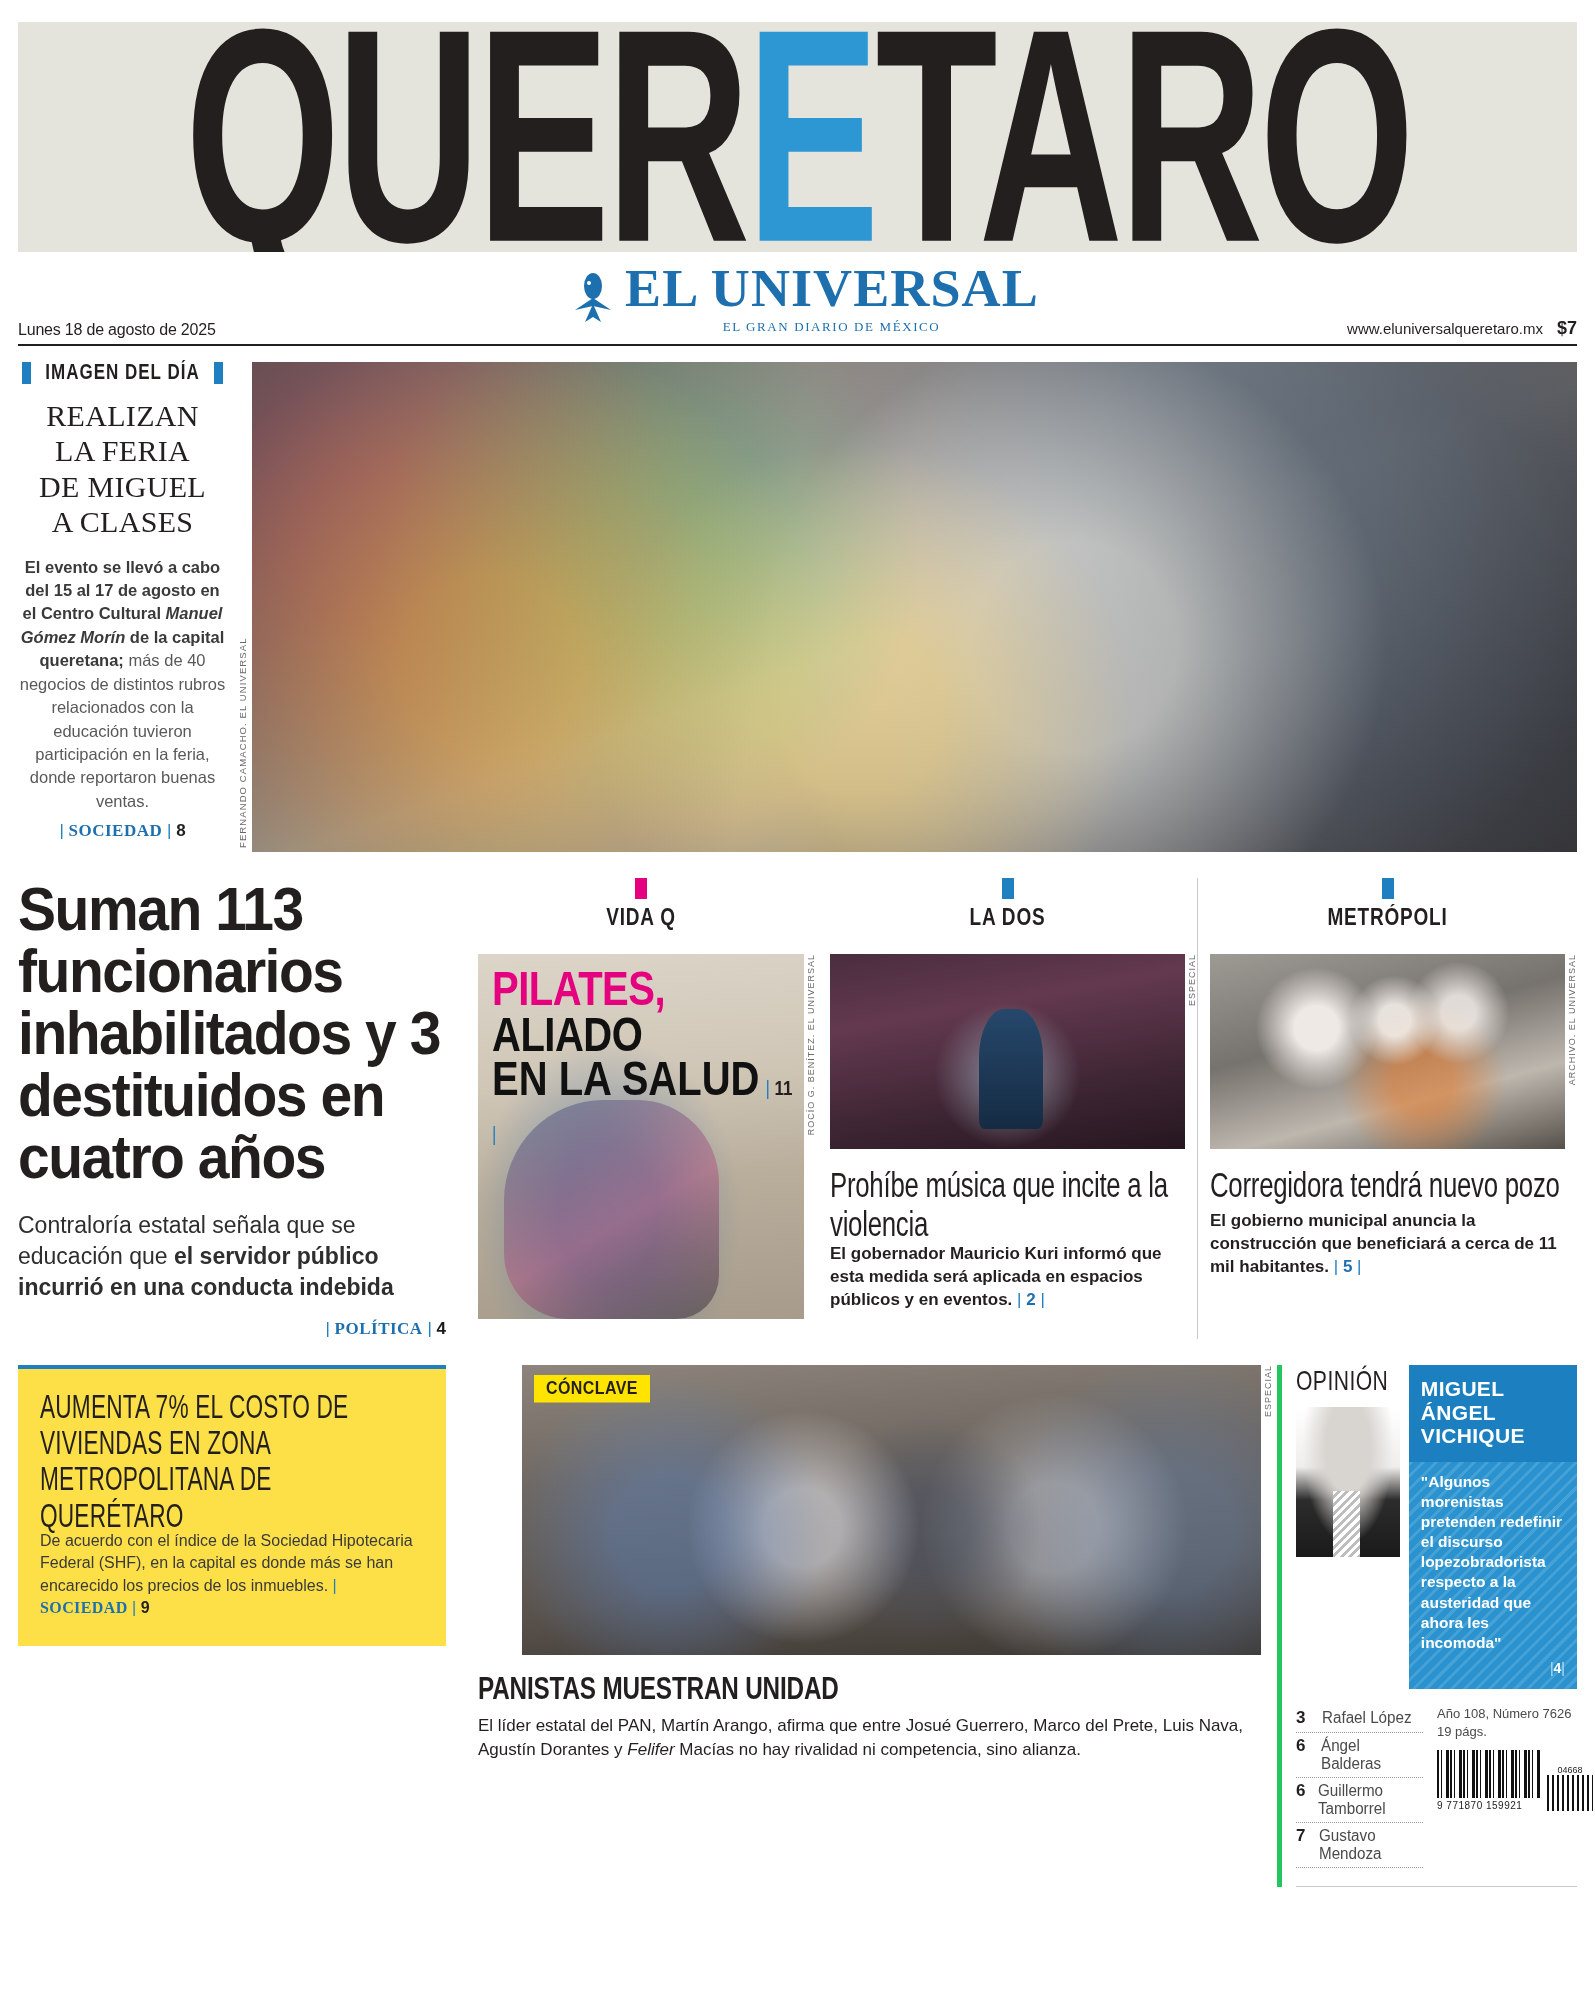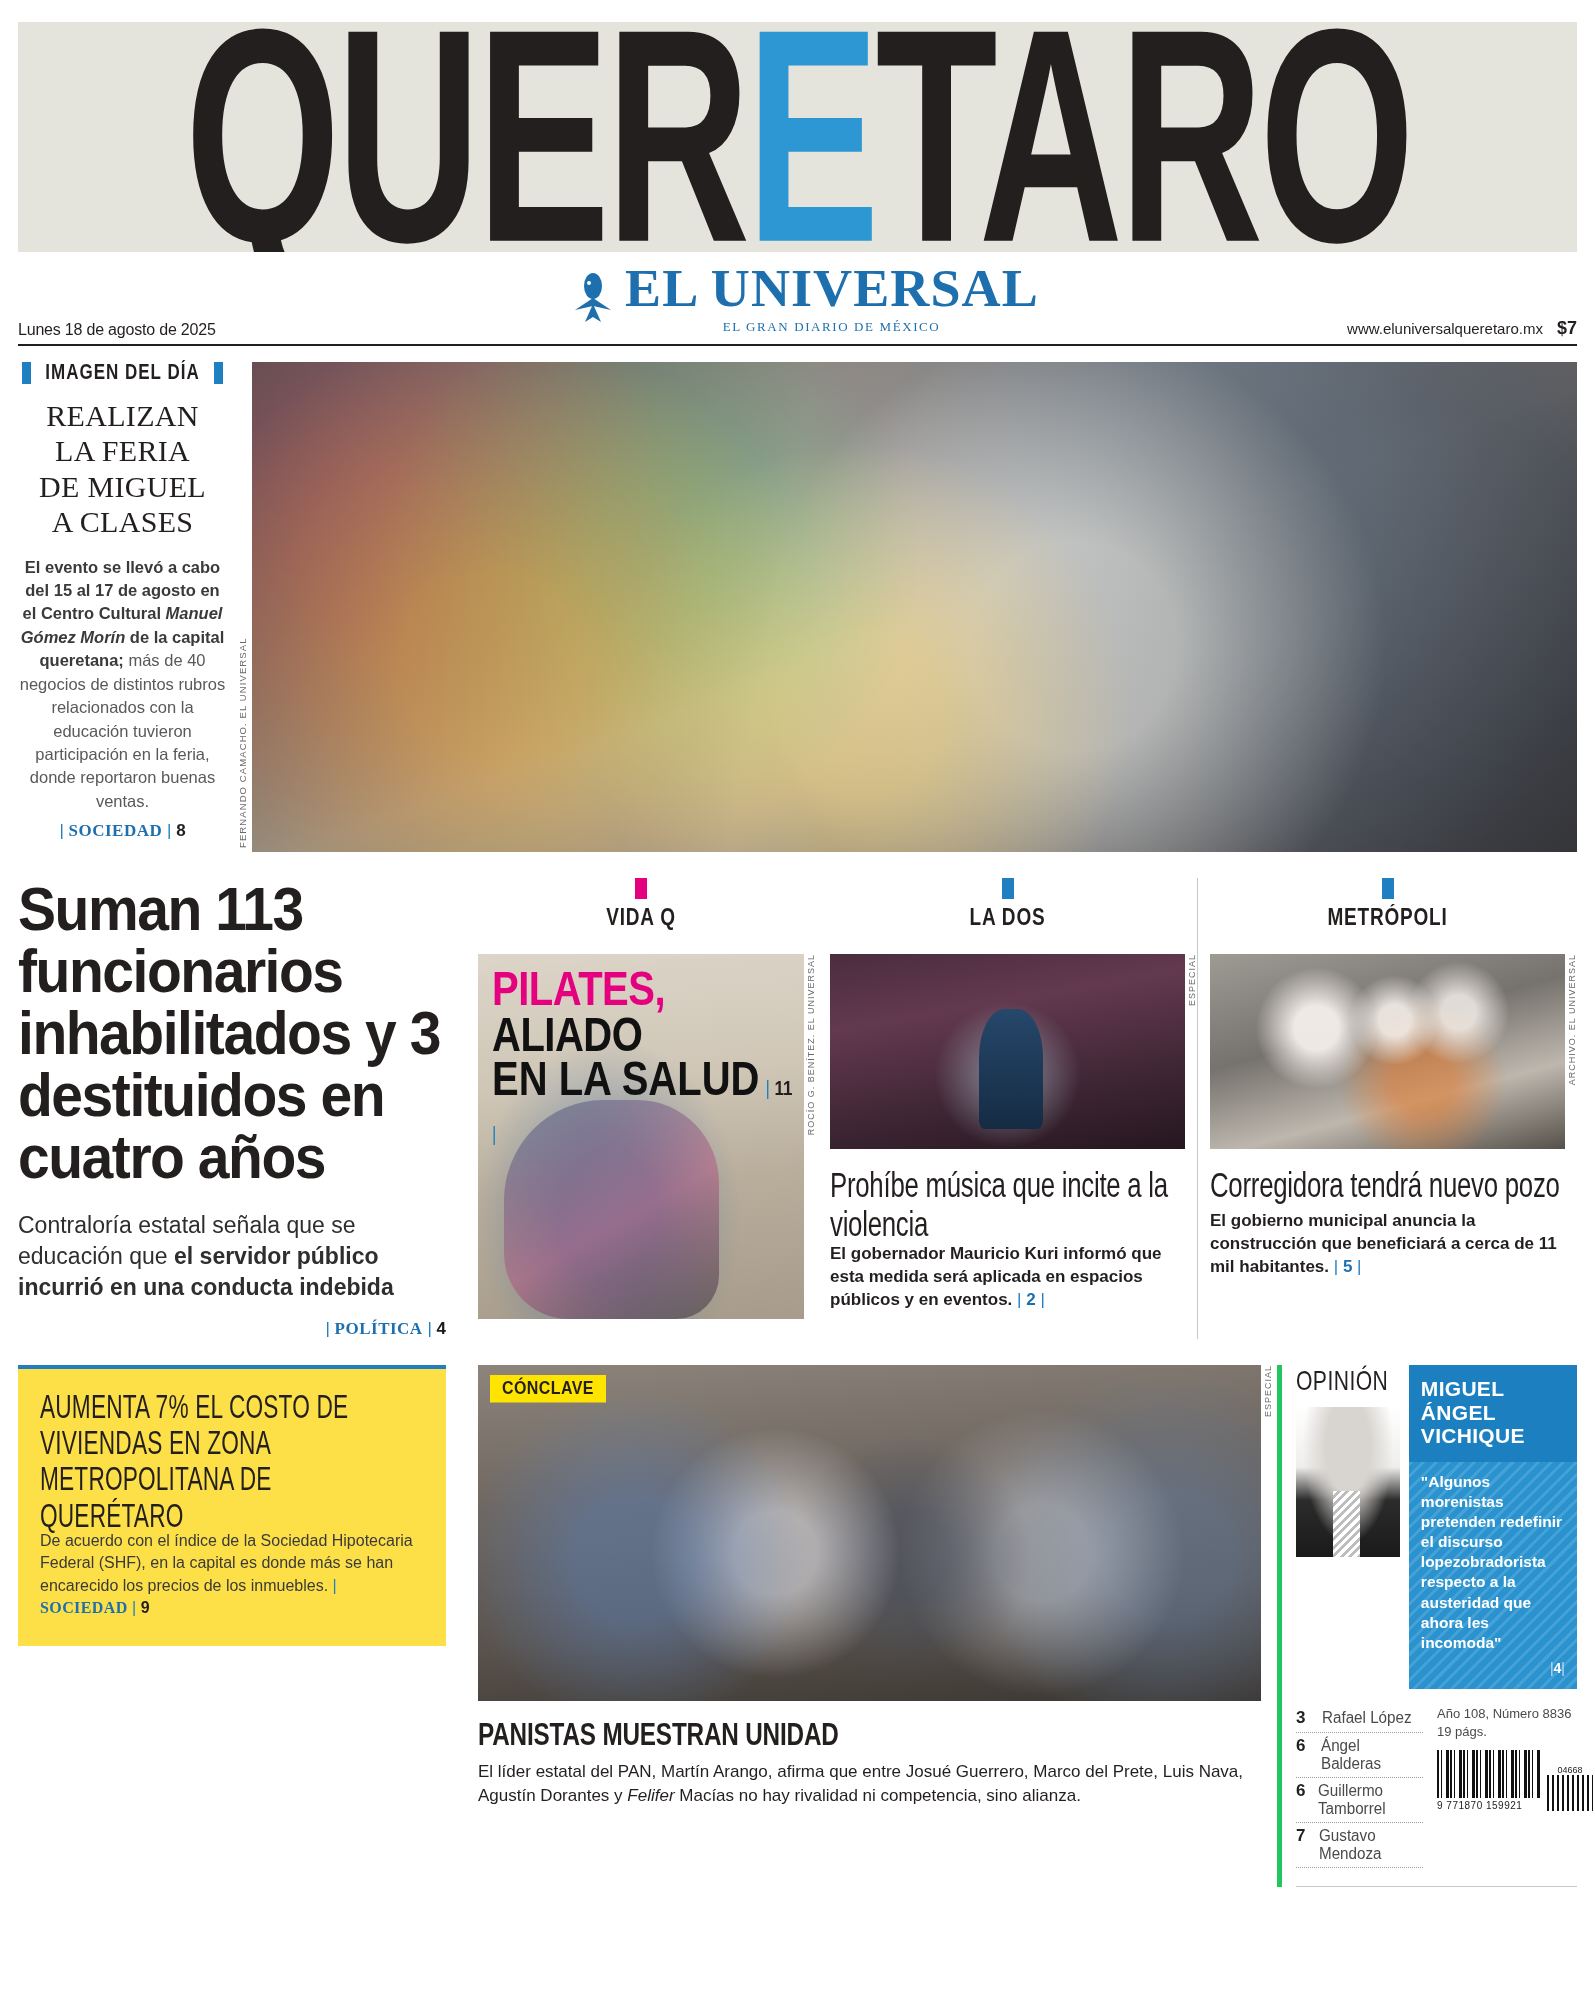--- a/index.html
+++ b/index.html
@@ -245,28 +245,29 @@
     font-size: 27px; font-weight: 400; line-height: 1.12; color:#231f1e;
     transform: scaleX(.84) scaleY(1.2); transform-origin: left top; width: 120%;
     letter-spacing: .2px;
   }
   .housing-body { margin-top: 20px; font-size: 16px; line-height: 1.4; color:#3a3a3a; }
   .housing-body .pipe { color:#1f7fc0; }
   .housing-body .nm { color:#1d6fae; font-family:"Liberation Serif", serif; font-weight:700; letter-spacing:.4px;}
   .housing-body .num { font-weight: 700; color:#231f1e; }
 
   .conclave-col { flex: 1; padding: 0 16px 0 10px; position: relative; }
-  .conclave-photo { position: relative; height: 336px; overflow: hidden;
+  .conclave-photo { position: relative; height: 290px; overflow: hidden;
     background:
       radial-gradient(circle at 20% 58%, rgba(90,130,190,.45) 0 9%, transparent 26%),
       radial-gradient(circle at 38% 56%, rgba(240,240,245,.55) 0 8%, transparent 24%),
       radial-gradient(circle at 55% 57%, rgba(70,80,100,.5) 0 9%, transparent 26%),
       radial-gradient(circle at 72% 56%, rgba(200,205,215,.5) 0 8%, transparent 24%),
       radial-gradient(circle at 88% 57%, rgba(100,130,170,.45) 0 9%, transparent 26%),
       linear-gradient(175deg,#8d857c 0%,#6f6760 35%,#5a534d 70%,#3b3631 100%);
+    margin-left: 44px;
   }
   .conclave-tag {
     position:absolute; top:10px; left:12px; z-index: 4;
     background: #ffe400; color:#231f1e; font-weight:700; font-size:16px;
     padding: 3px 12px 4px 12px; letter-spacing:.4px;
     transform: scaleY(1.1); transform-origin: left top;
   }
   .conclave-title {
     margin-top: 16px; font-size: 27px; font-weight: 700; color:#231f1e;
     transform: scaleX(.9) scaleY(1.16); transform-origin: left top; width:112%;
@@ -492,21 +493,21 @@
           <div class="contrib-row">
             <span class="contrib-num">6</span>
             <span class="contrib-name">Guillermo Tamborrel</span>
           </div>
           <div class="contrib-row">
             <span class="contrib-num">7</span>
             <span class="contrib-name">Gustavo Mendoza</span>
           </div>
         </div>
         <div class="meta-col">
-          <div class="meta-line">Año 108, Número 8836</div>
+          <div class="meta-line">Año 108, Número 7626</div>
           <div class="meta-line">19 págs.</div>
           <div class="barcode-wrap">
             <div>
               <div class="barcode"></div>
               <div class="barcode-num">9  771870   159921</div>
             </div>
             <div>
               <div class="barcode-sm-num">04668</div>
               <div class="barcode-sm"></div>
             </div>

